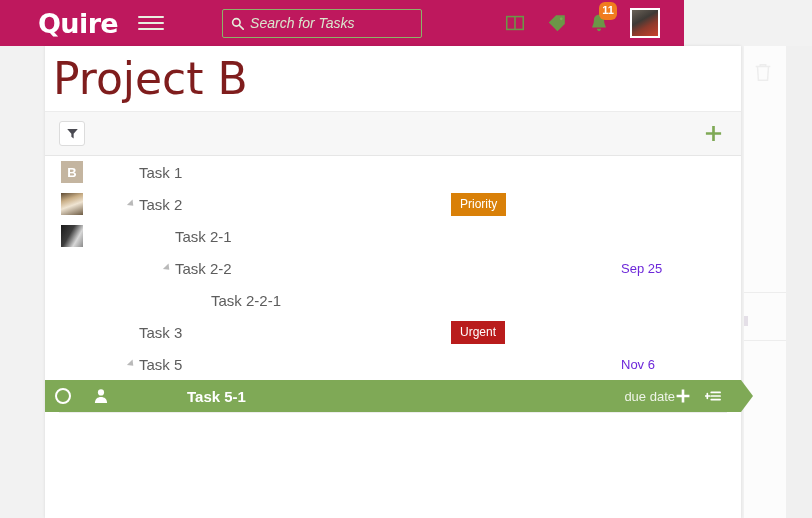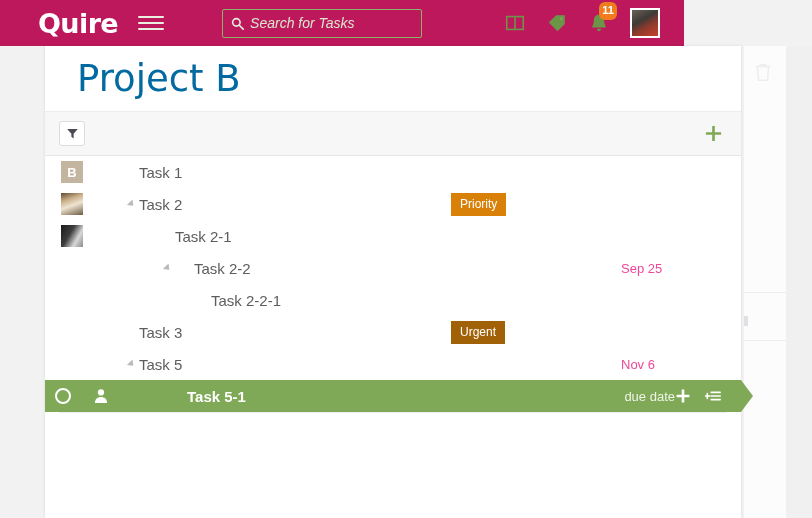--- a/index.html
+++ b/index.html
@@ -82,22 +82,22 @@
   }
 
   
   #card {
     position: absolute; left: 45px; top: 46px; width: 696px; height: 472px;
     background: #ffffff;
     box-shadow: 0 0 3px rgba(0,0,0,.10);
   }
   #page-title {
     height: 65px; display: flex; align-items: center;
-    padding-left: 32px;
-    font-size: 37px; color: #0369a1; font-weight: normal;
+    padding-left: 8px;
+    font-size: 44px; color: #7f1d1d; font-weight: normal;
     font-family: "DejaVu Sans", sans-serif;
   }
   #toolbar {
     height: 45px; background: #f7f7f7;
     border-top: 1px solid #ececec; border-bottom: 1px solid #e6e6e6;
     display: flex; align-items: center; padding: 0 18px 0 14px;
   }
   #filter-btn {
     width: 26px; height: 25px; background: #fff;
     border: 1px solid #dcdcdc; border-radius: 3px;
@@ -144,21 +144,21 @@
     transform: rotate(45deg);
   }
   .tri-spacer { width: 10px; flex: none; }
 
   .tag {
     color: #fff; font-size: 12px; line-height: 1;
     padding: 5px 9px 6px; font-weight: normal;
   }
   .tag-cell { width: 170px; flex: none; display: flex; align-items: center; }
   .date-cell {
-    width: 120px; flex: none; font-size: 13px; color: #ec4899;
+    width: 120px; flex: none; font-size: 13px; color: #6d28d9;
     display: flex; align-items: center;
   }
   .row.selected .date-cell { color: #eef4e7; font-weight: normal; font-size: 13px; }
   .sel-actions { display: flex; align-items: center; gap: 14px; padding-right: 20px; }
   .sel-ico { width: 16px; height: 16px; cursor: pointer; }
   #sel-check { width: 16px; height: 16px; border: 2px solid #fff; border-radius: 50%; }
   #sel-person { width: 16px; height: 16px; }
 
   .list-divider { height: 1px; background: #ededed; margin: 0 14px; }
 </style>
@@ -262,21 +262,21 @@
           </div>
           <div class="title-cell" style="padding-left: 66px;">
             <div class="tri-spacer"></div>
             <span>Task 2-1</span>
           </div>
           <div class="tag-cell"></div>
           <div class="date-cell"></div>
         </div>
         <div class="row">
           <div class="avatar-cell"></div>
-          <div class="title-cell" style="padding-left: 66px; gap: 19px;">
+          <div class="title-cell" style="padding-left: 66px;">
             <div class="tri"></div>
             <span>Task 2-2</span>
           </div>
           <div class="tag-cell"></div>
           <div class="date-cell">Sep 25</div>
         </div>
         <div class="row">
           <div class="avatar-cell"></div>
           <div class="title-cell" style="padding-left: 102px;">
             <div class="tri-spacer"></div>
@@ -285,21 +285,21 @@
           <div class="tag-cell"></div>
           <div class="date-cell"></div>
         </div>
         <div class="row">
           <div class="avatar-cell"></div>
           <div class="title-cell" style="padding-left: 30px;">
             <div class="tri-spacer"></div>
             <span>Task 3</span>
           </div>
           <div class="tag-cell">
-            <span class="tag" style="background: #a16207;">Urgent</span>
+            <span class="tag" style="background: #b91c1c;">Urgent</span>
           </div>
           <div class="date-cell"></div>
         </div>
         <div class="row">
           <div class="avatar-cell"></div>
           <div class="title-cell" style="padding-left: 30px;">
             <div class="tri"></div>
             <span>Task 5</span>
           </div>
           <div class="tag-cell"></div>

